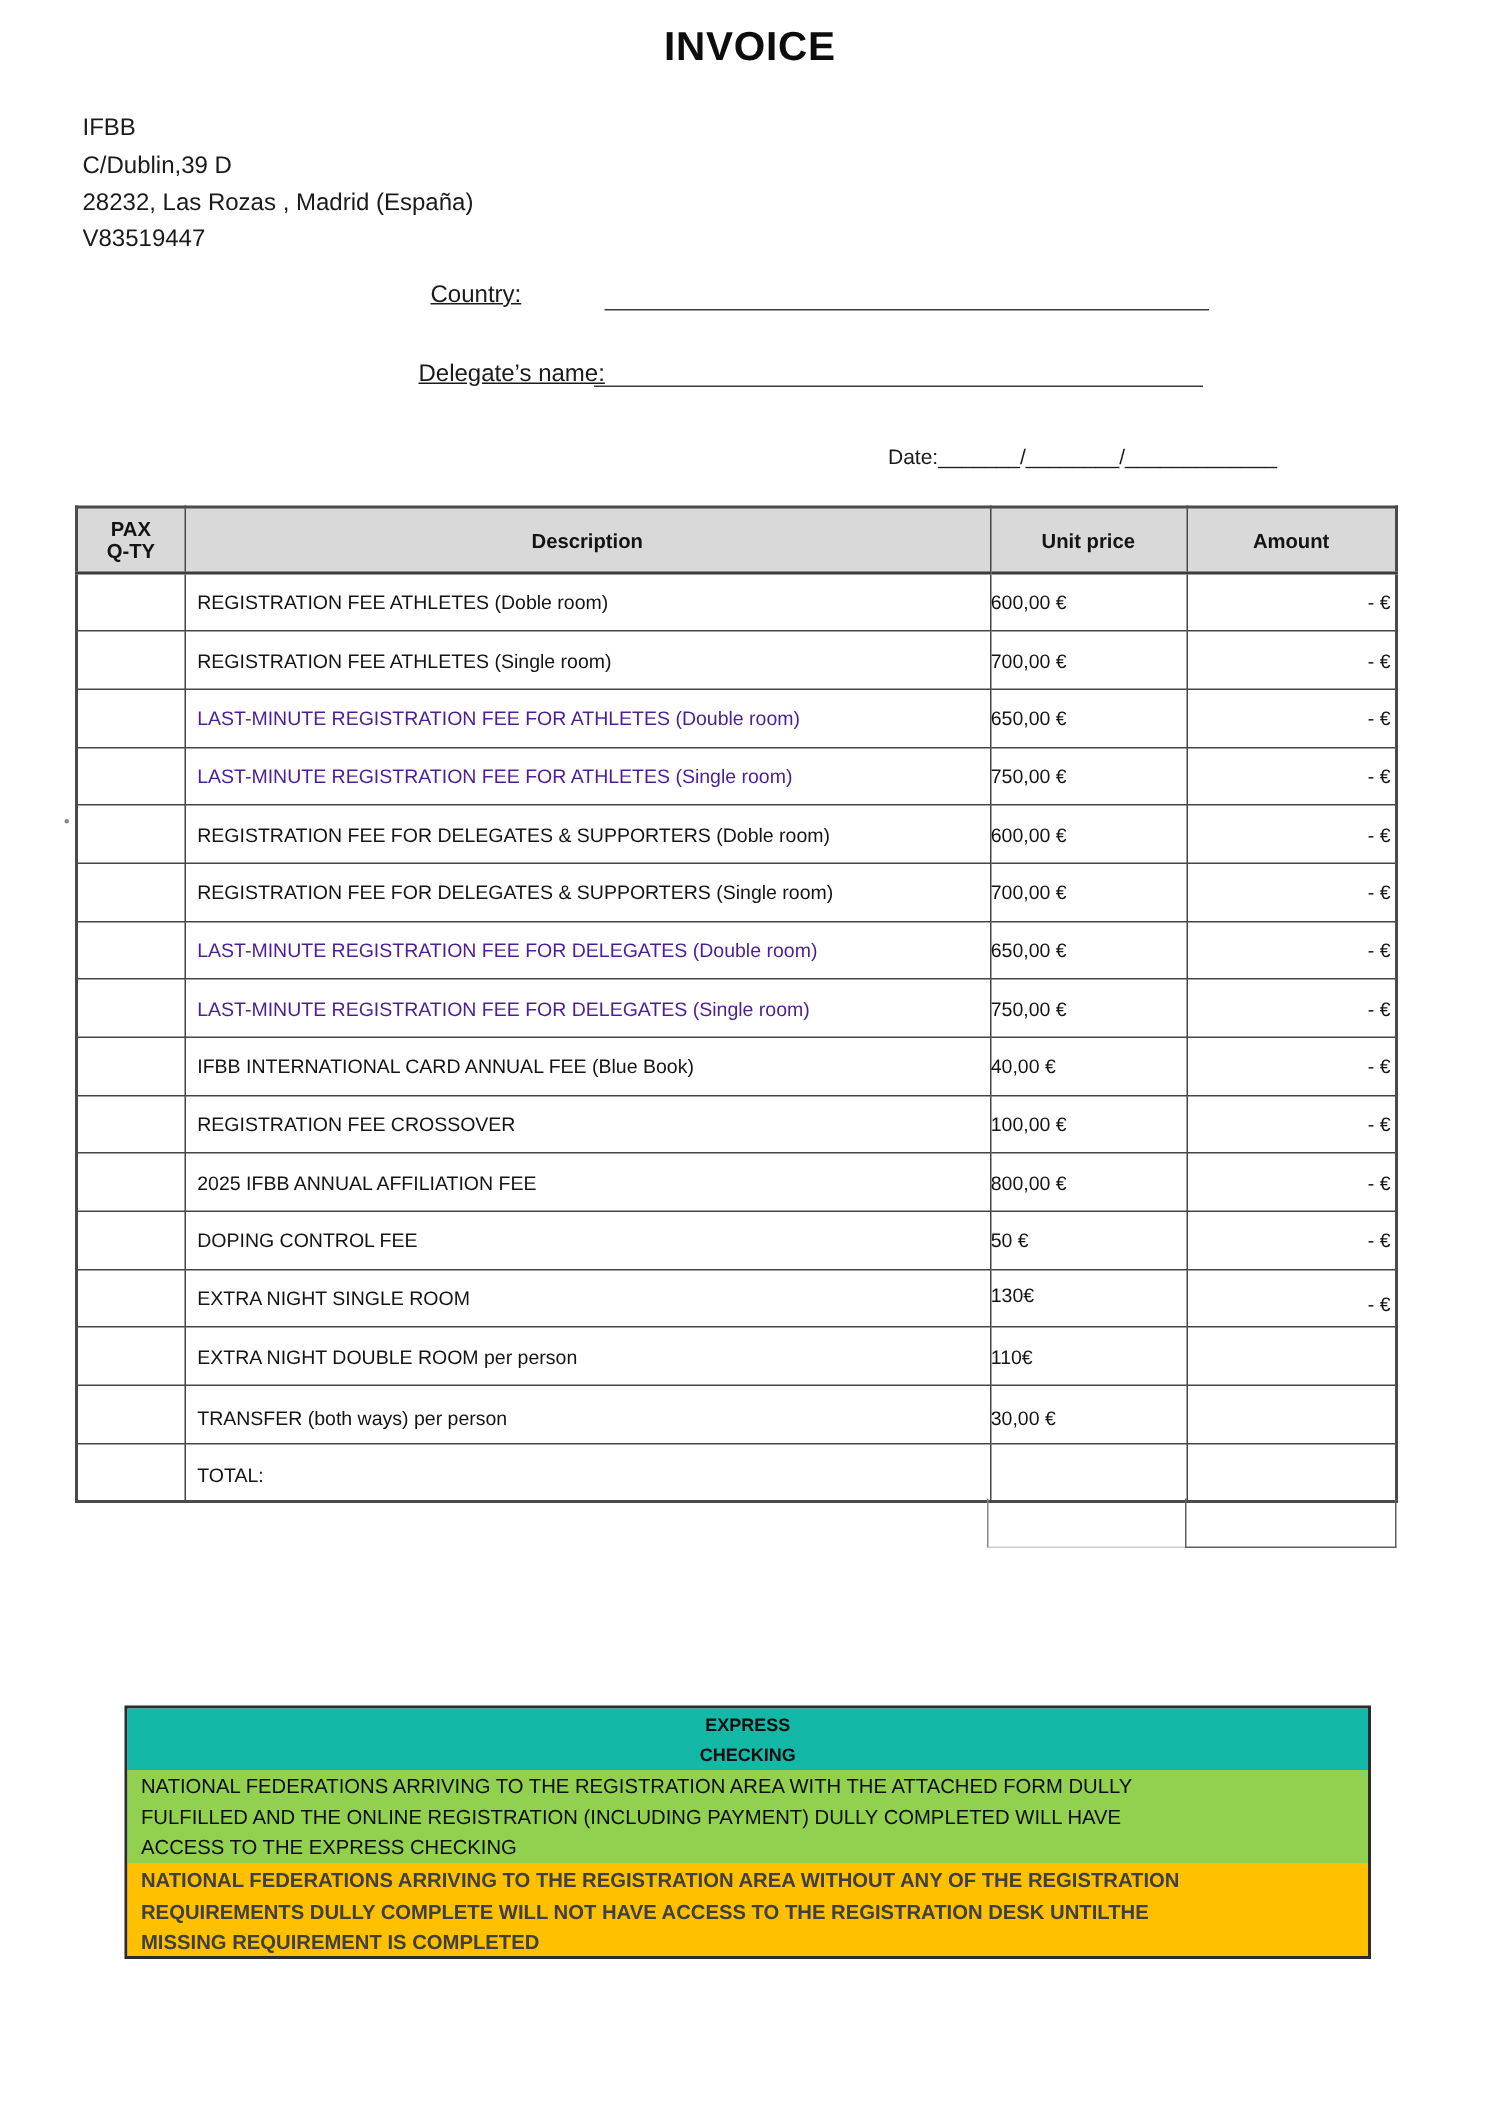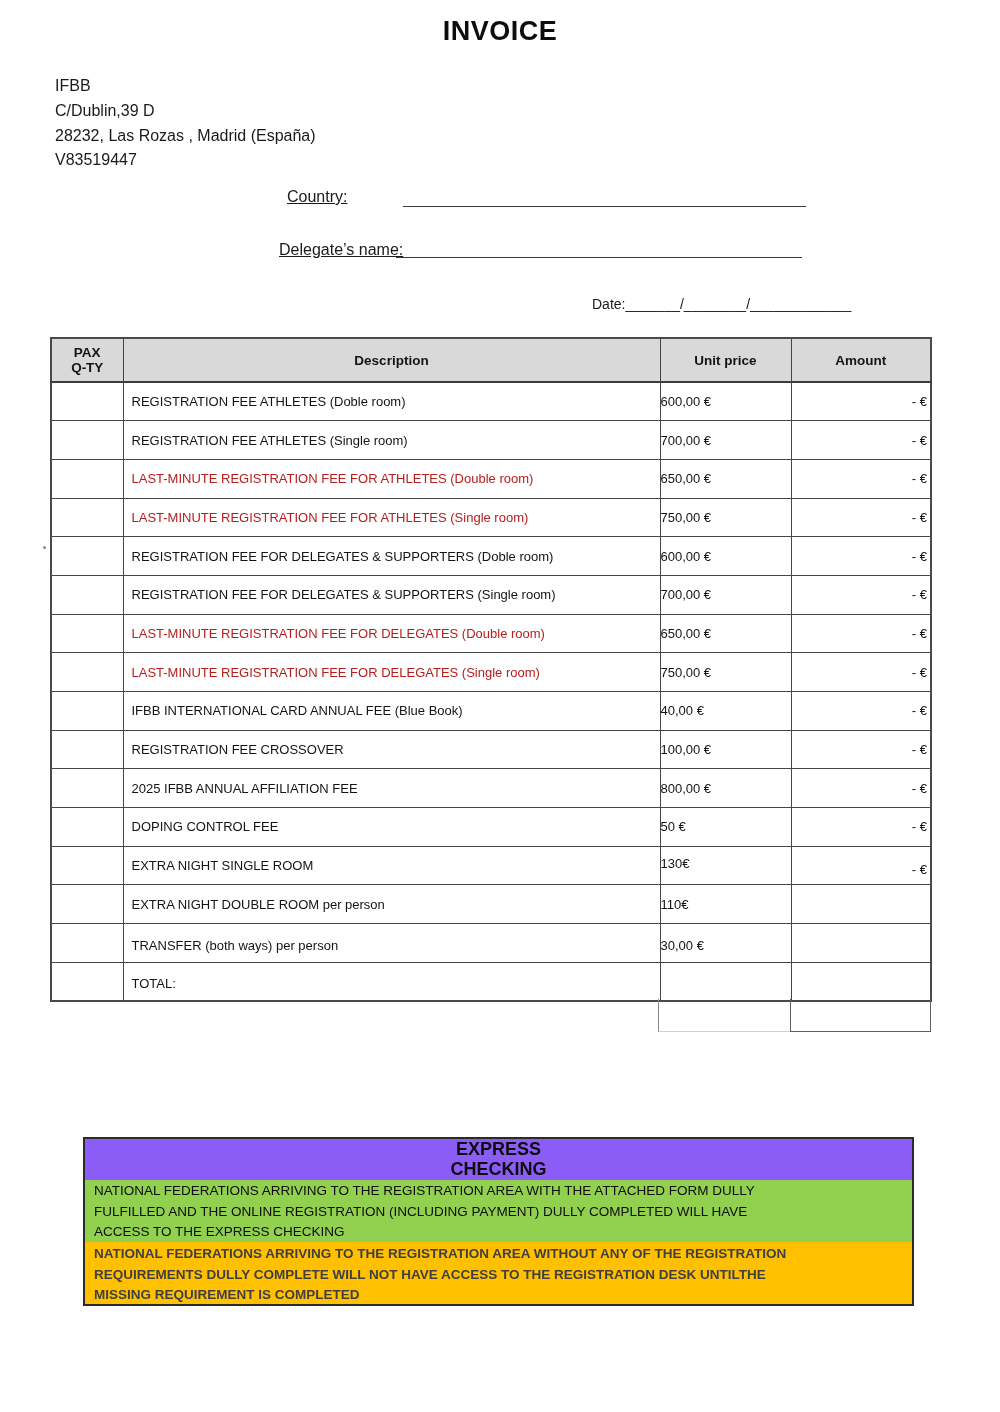--- a/index.html
+++ b/index.html
@@ -31,21 +31,21 @@
   table.fee th, table.fee td { border:1px solid #454545; font-size:13px; color:#141414; overflow:visible; }
   table.fee { border:2px solid #4a4a4a; }
   table.fee thead th {
     background:#d9d9d9; height:44px; font-weight:bold; font-size:13.5px;
     text-align:center; vertical-align:middle; border-bottom:2px solid #3c3c3c;
   }
   table.fee tbody td { height:38.7px; vertical-align:middle; }
   td.c-desc { padding-left:8px; text-align:left; }
   td.c-price { }
   td.c-amount { text-align:right; padding-right:3px; }
-  tr.blue td.c-desc { color:#b91c1c; }
+  tr.blue td.c-desc { color:#4c1d95; }
   td.pos-low { vertical-align:bottom; padding-bottom:4px; }
   td.pos-high { vertical-align:top; padding-top:1px; }
   td.amt-high { vertical-align:top; padding-top:7px; }
   tr.va-top td { vertical-align:top; padding-top:5px; }
 
   
   .overflow-cells { position:absolute; left:658px; top:999px; display:flex; }
   .overflow-cells .oc1 {
     width:132px; height:33px;
     border-left:1px solid #8a8a8a; border-bottom:1px solid #cfcfcf; border-top:none;
@@ -56,22 +56,22 @@
   }
   .stray-dot { position:absolute; left:43px; top:546px; width:3px; height:3px; background:#8a8a8a; border-radius:50%; }
 
   
   .notice-heading {
     position:absolute; left:83px; top:1119px; width:831px;
     text-align:center; font-size:14px; font-weight:bold; color:#c2410c;margin-top:44px;
   }
   .notice-block { position:absolute; left:83px; top:1137px; width:831px; border:2px solid #2b2b2b; }
   .sec-express {
-    background:#8b5cf6; height:41px; display:flex; flex-direction:column;
-    justify-content:flex-start; align-items:center; font-size:18px; font-weight:bold; line-height:20px; color:#0d0d0d;
+    background:#14b8a6; height:41px; display:flex; flex-direction:column;
+    justify-content:center; align-items:center; font-size:12px; font-weight:bold; line-height:20px; color:#0d0d0d;
   }
   .sec-green {
     background:#92d050; height:62px; padding:1px 6px 0 9px;
     font-size:13.5px; font-weight:normal; line-height:20.6px; color:#0d0d0d;
   }
   .sec-orange {
     background:#ffc000; height:62px; padding:2px 6px 0 9px;
     font-size:13.5px; font-weight:bold; line-height:20.6px; color:#404040;
   }
 </style>

